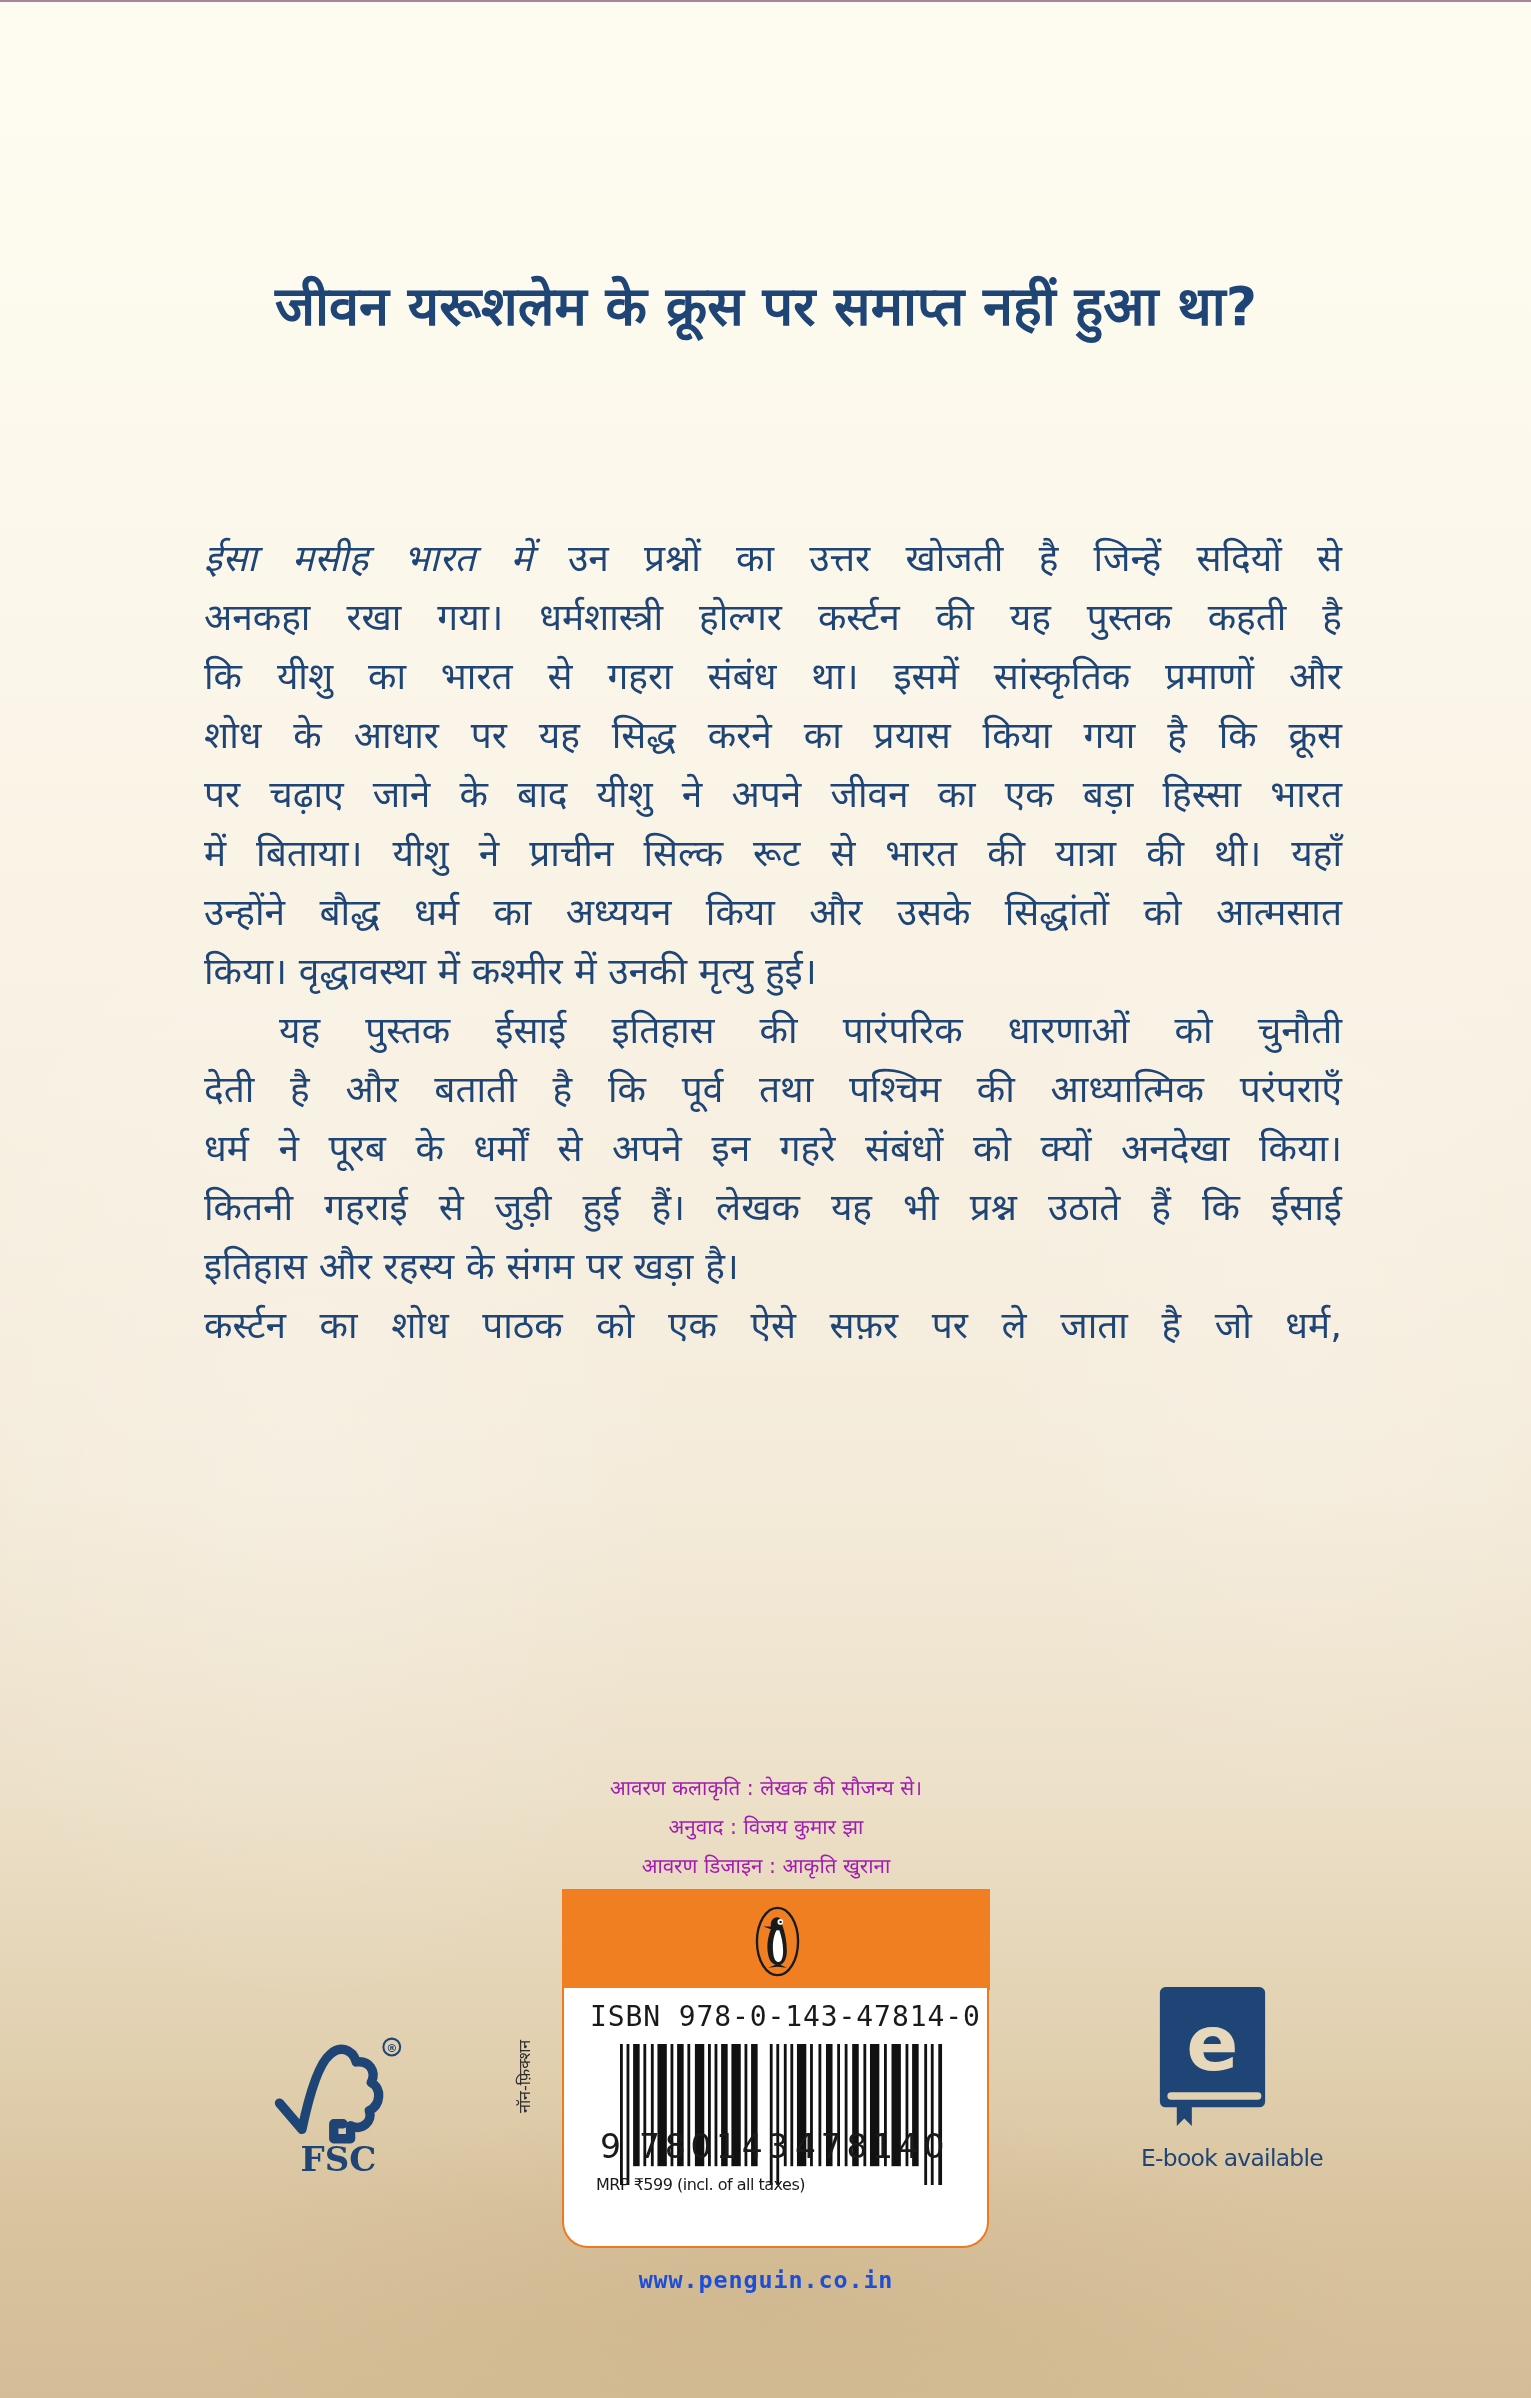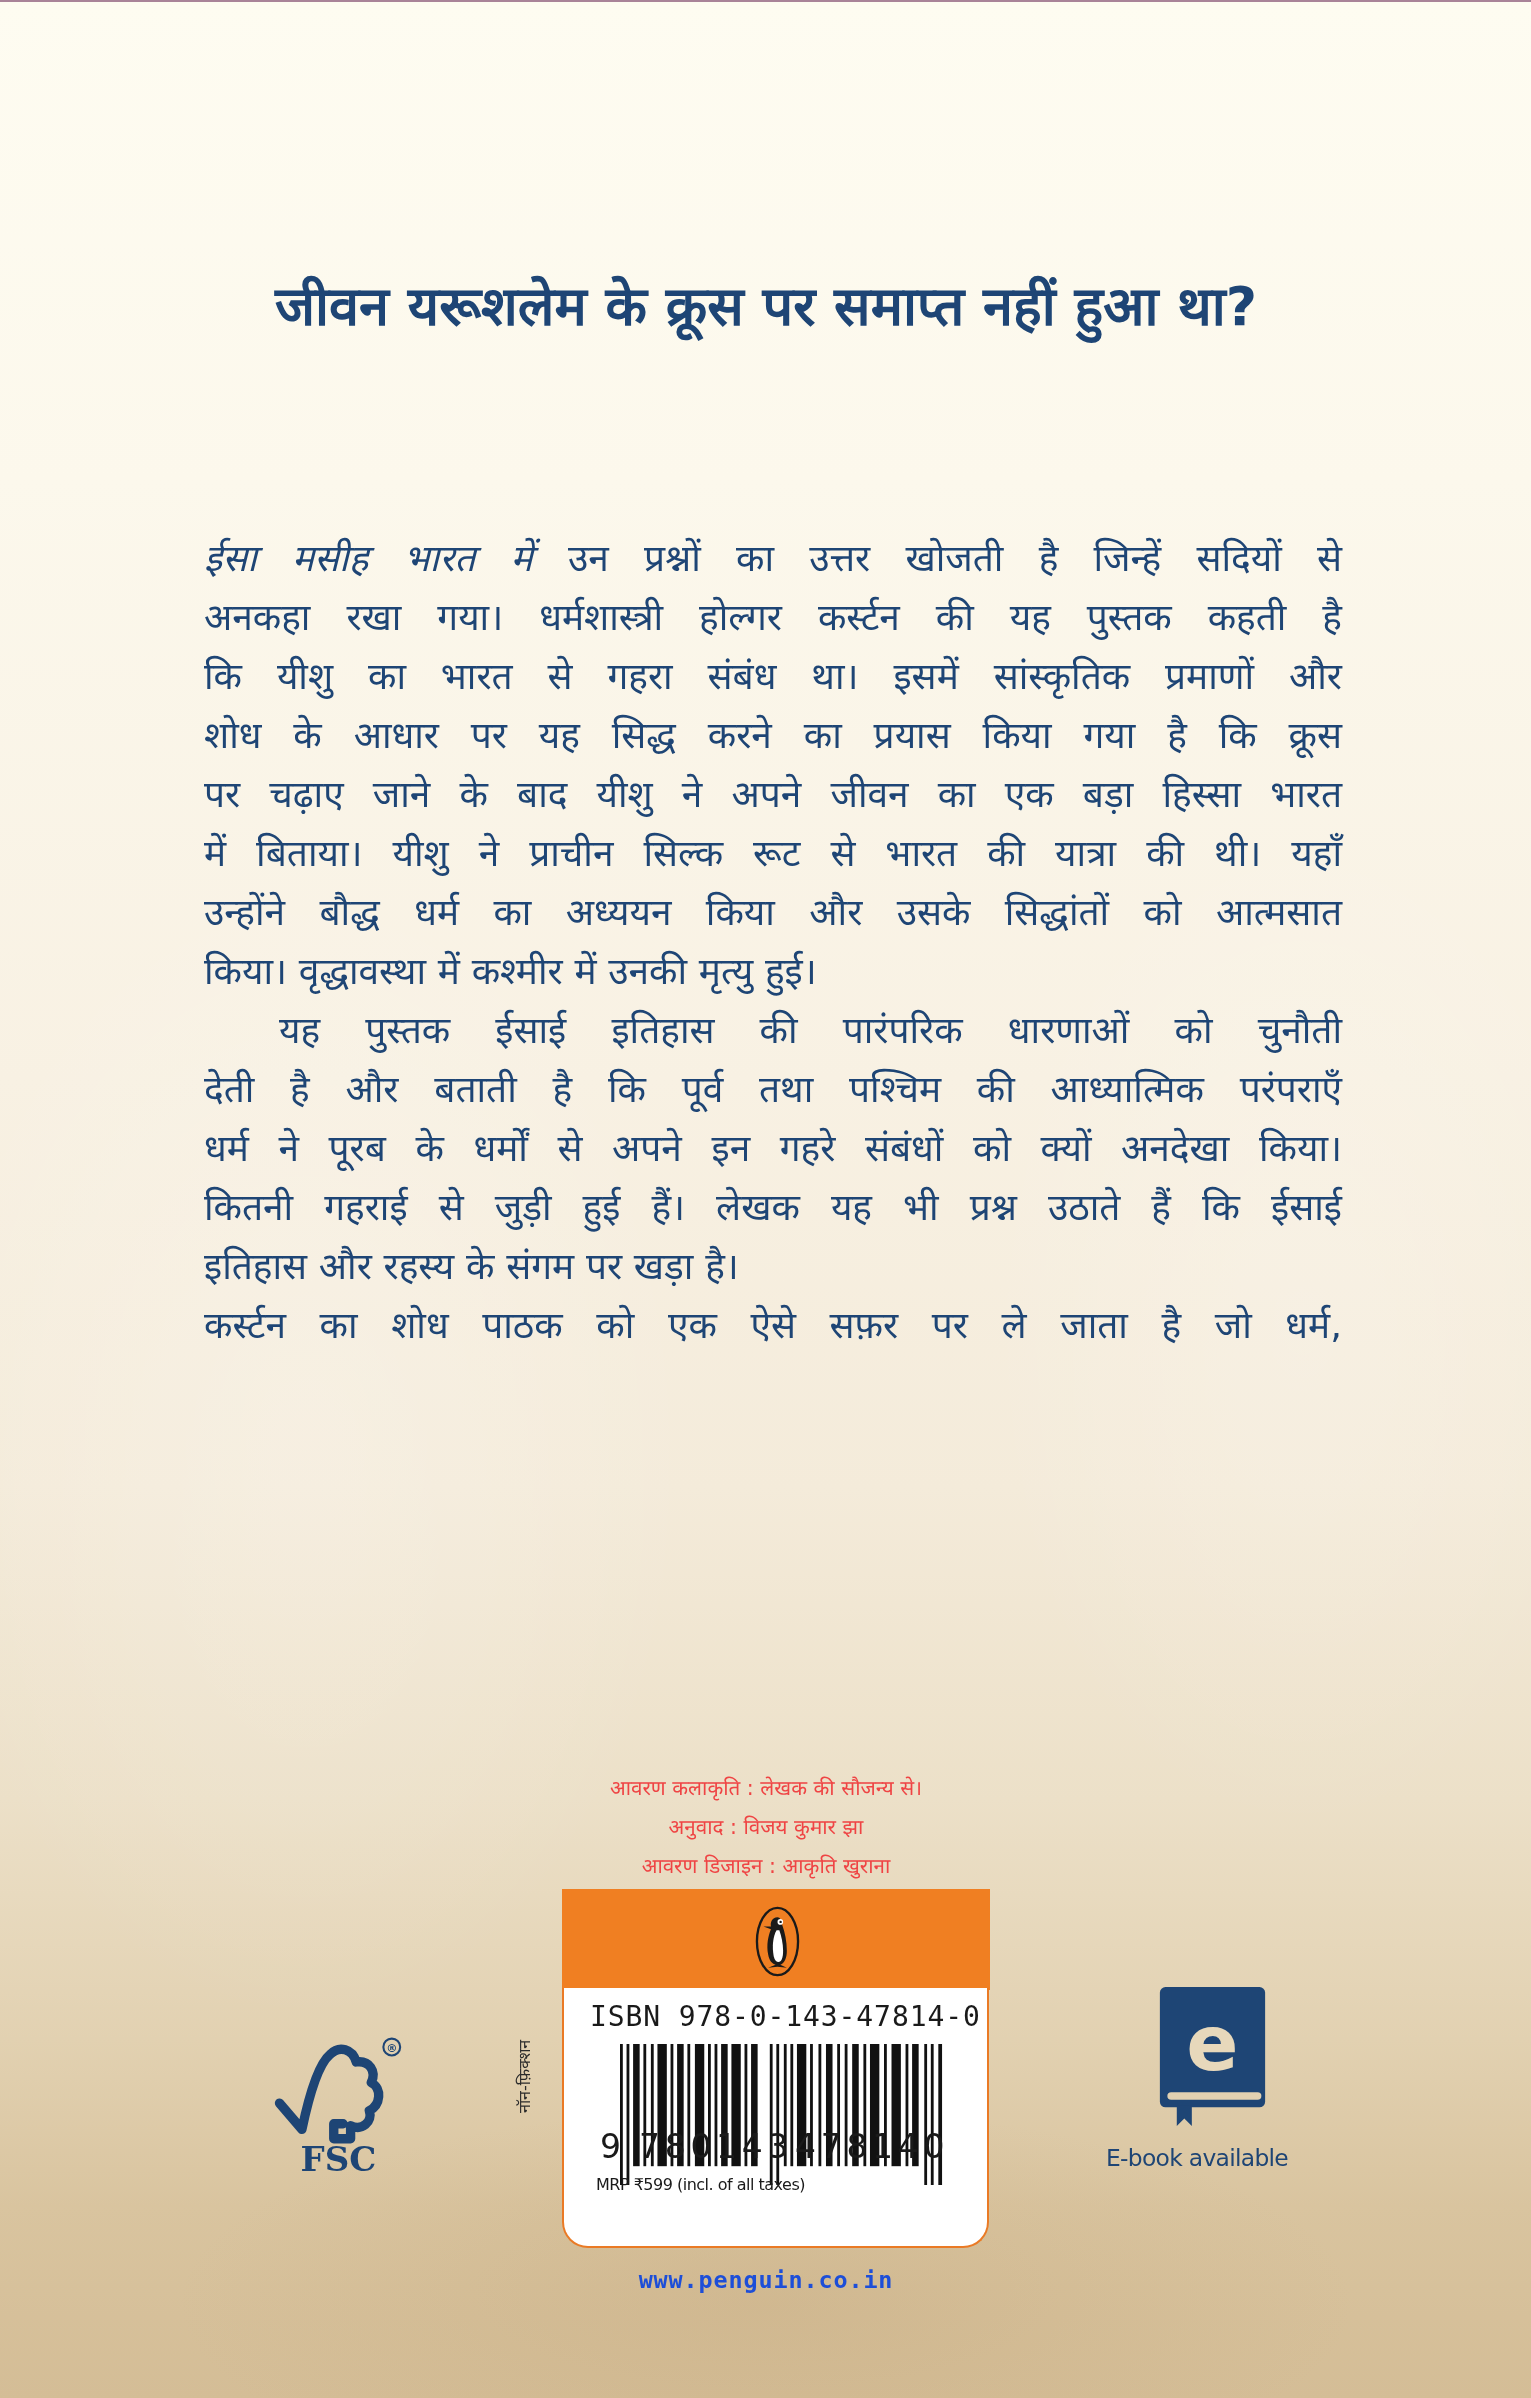--- a/index.html
+++ b/index.html
@@ -78,21 +78,21 @@
     }
     .body-text em {
       font-style: italic;
     }
     .credits {
       position: absolute;
       left: 0;
       top: 1769px;
       width: 1532px;
       text-align: center;
-      color: #ef4444;
+      color: #a21caf;
       font-family: "DejaVu Sans", sans-serif;
       font-size: 20.6px;
       line-height: 39px;
     }
     .credits .credit-line {
       display: block;
     }
     .barcode-box {
       position: absolute;
       left: 562px;
@@ -213,21 +213,21 @@
       left: 1158px;
       top: 1987px;
       width: 109px;
       height: 141px;
     }
     .ebook-label {
       position: absolute;
       left: 1106px;
       top: 2144px;
       width: 217px;
-      text-align: left;
+      text-align: right;
       font-family: "DejaVu Sans", sans-serif;
       font-size: 23.4px;
       color: #1e4575;
       letter-spacing: -0.7px;
     }
   </style>
 </head>
 <body>
 
 <div class="top-rule"></div>

